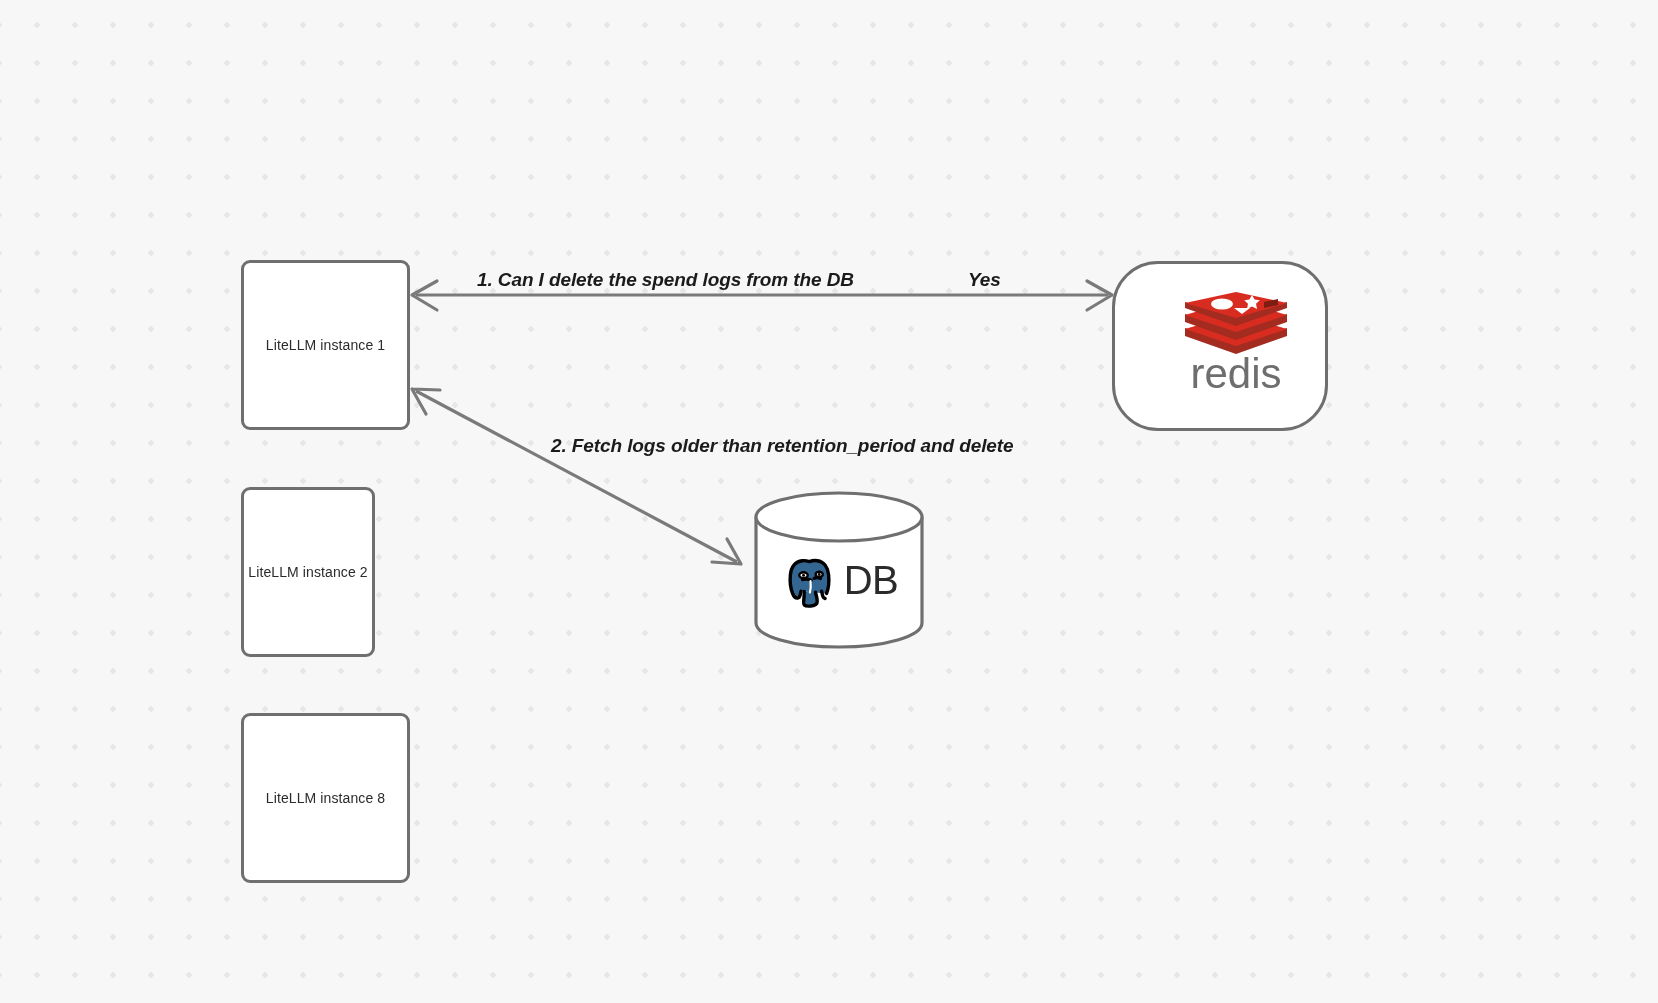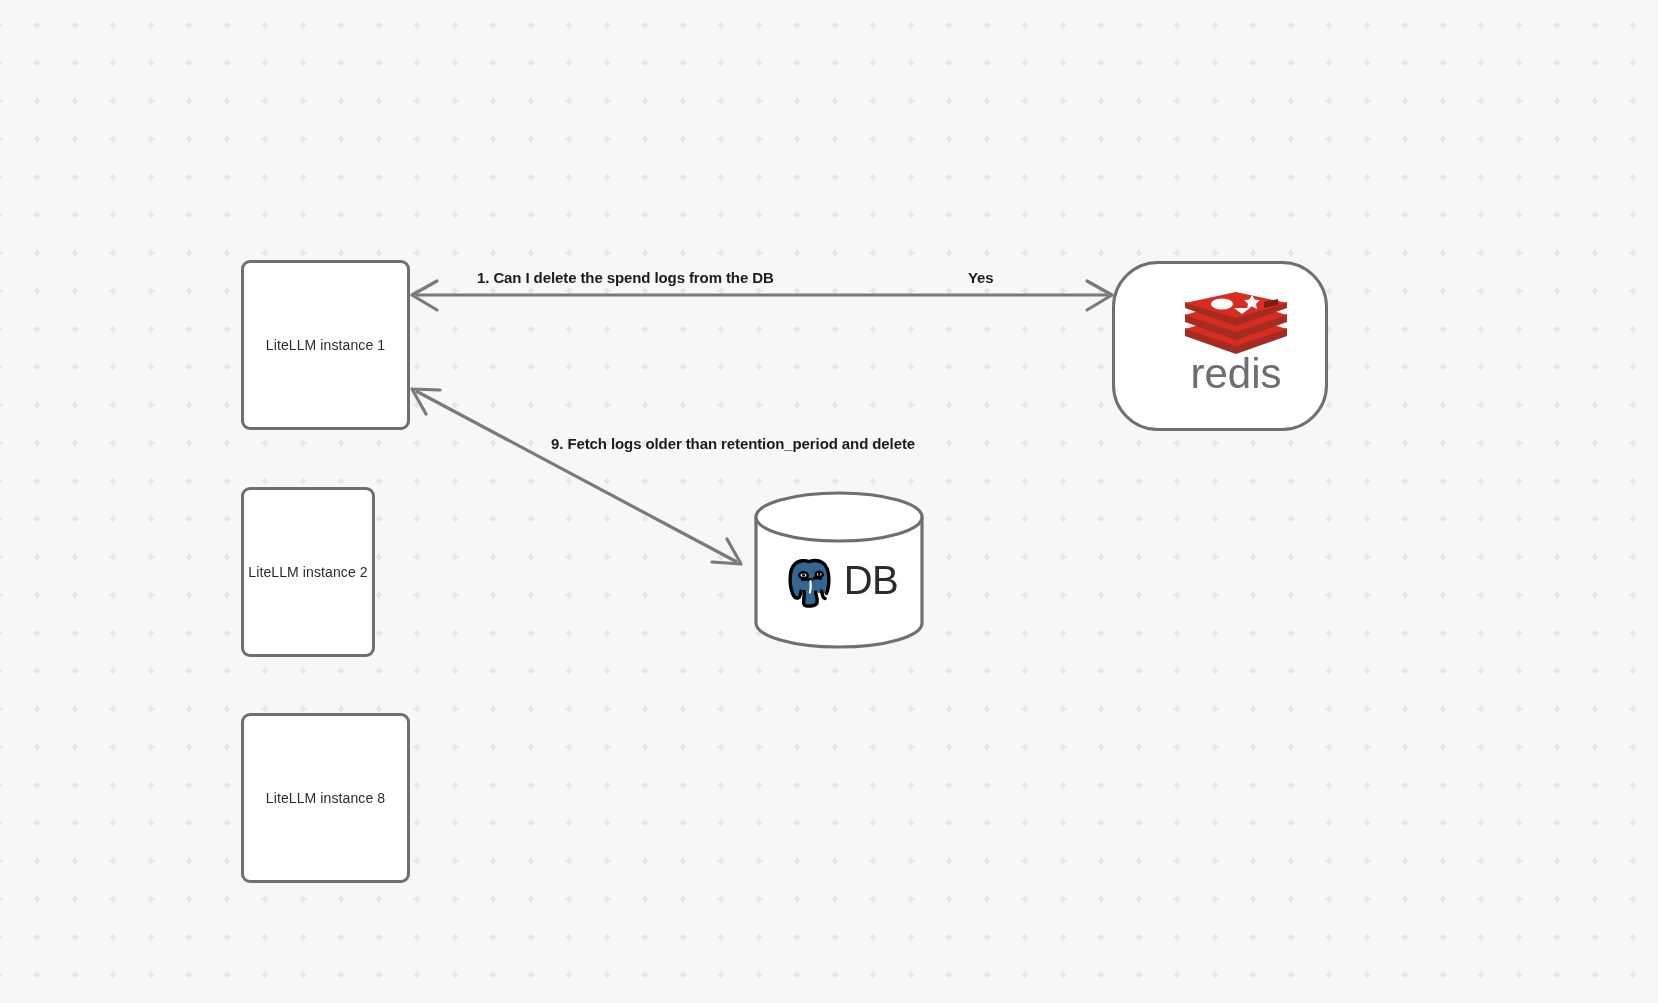--- a/index.html
+++ b/index.html
@@ -117,22 +117,23 @@
     pointer-events: none;
   }
 
   
   .edge-label {
     position: absolute;
     font-family: "Liberation Sans", sans-serif;
     font-weight: bold;
     color: #1b1b1b;
     white-space: nowrap;
-    font-size: 15px;
+    font-size: 19px;
     letter-spacing: -0.1px;
+    font-style: italic;
   }
   #label-1 { left: 477px; top: 269px; }
   #label-yes { left: 968px; top: 269px; text-align: right; }
   #label-2 { left: 551px; top: 435px; }
 </style>
 </head>
 <body>
 
 <div id="canvas">
 
@@ -223,15 +224,15 @@
         <path d="M30.5 33 c0.6 4.5 0.2 8 -0.6 11.5" fill="none" stroke="#ffffff" stroke-width="2.2" stroke-linecap="round"></path>
       </svg>
       <span class="db-text">DB</span>
     </div>
   </div>
 
   <div class="edge-label" id="label-1">1.  Can I delete the spend logs from the DB</div>
 
   <div class="edge-label" id="label-yes">Yes</div>
 
-  <div class="edge-label" id="label-2">9.  Fetch logs older than retention_period and delete</div>
+  <div class="edge-label" id="label-2">2.  Fetch logs older than retention_period and delete</div>
 
 </div>
 
 </body></html>

